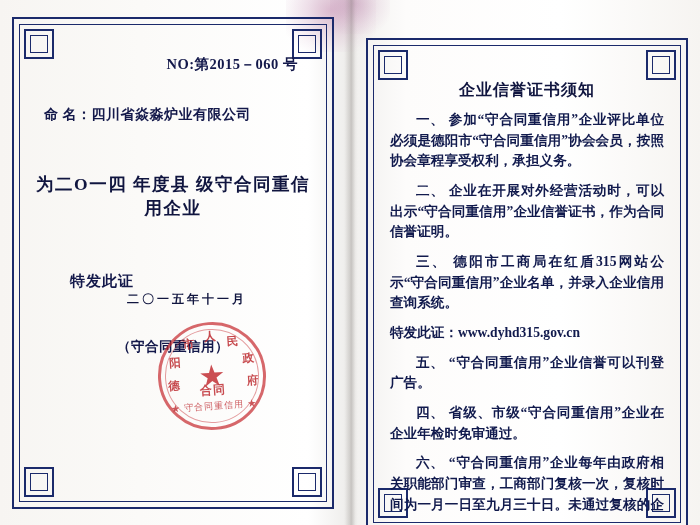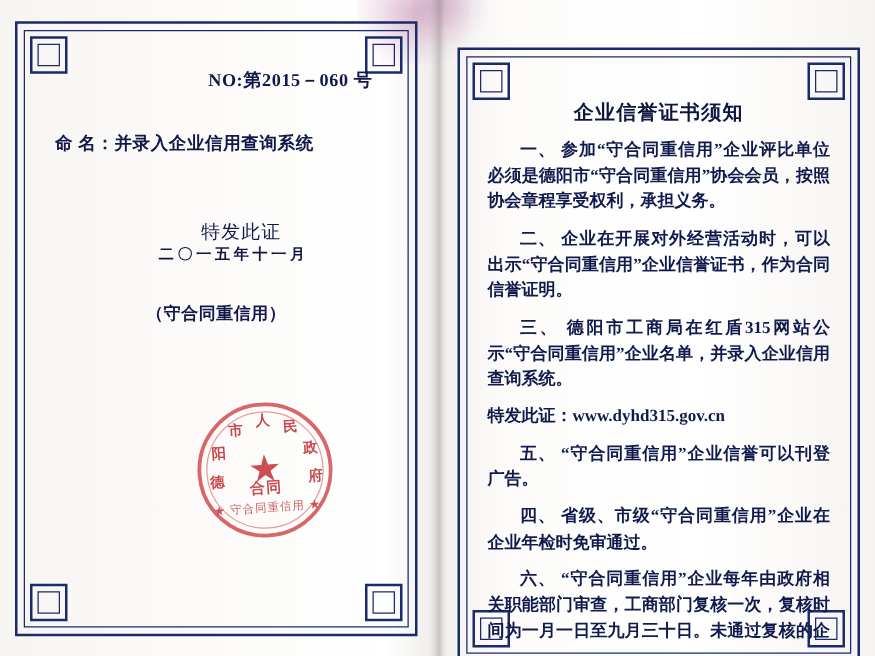--- a/index.html
+++ b/index.html
@@ -138,23 +138,22 @@
     font-size: 17.5px;
     color: #10153f;
     font-weight: 700;
     letter-spacing: 1.5px;
   }
   .special-line {
     margin-top: 52px;
     margin-left: 40px;
     font-size: 15px;
     color: #13184a;
-    font-weight: 400;
+    font-weight: 700;
     letter-spacing: 1px;
-    text-align: center;
   }
   .date-line {
     text-align: center;
     font-size: 12px;
     color: #10153f;
     font-weight: 700;
     letter-spacing: 3px;
     padding-left: 28px;
   }
   .valid-line {
@@ -263,21 +262,22 @@
   <div class="page page-left">
     <div class="frame-outer"></div>
     <div class="frame-inner"></div>
     <div class="corner tl"></div>
     <div class="corner tr"></div>
     <div class="corner bl"></div>
     <div class="corner br"></div>
 
     <div class="content">
       <div class="no-line">NO:第2015－060 号</div>
-      <div class="name-line">命 名：并录入企业信用查询系统</div>
+      <div class="name-line">命 名：四川省焱淼炉业有限公司</div>
+      <div class="title-line">为二O一四 年度县 级守合同重信用企业</div>
       <div class="special-line">特发此证</div>
       <div class="date-line">二〇一五年十一月</div>
       <div class="valid-line">（守合同重信用）</div>
     </div>
 
     <div class="seal">
       <div class="seal-inner-ring"></div>
       <div class="seal-arc-text" id="seal-arc">
           <span style="transform: rotate(-100deg) translate(0px, -40px) rotate(100deg) translate(-5px, -7px);">德</span>
           <span style="transform: rotate(-66.6667deg) translate(0px, -40px) rotate(66.6667deg) translate(-5px, -7px);">阳</span>

